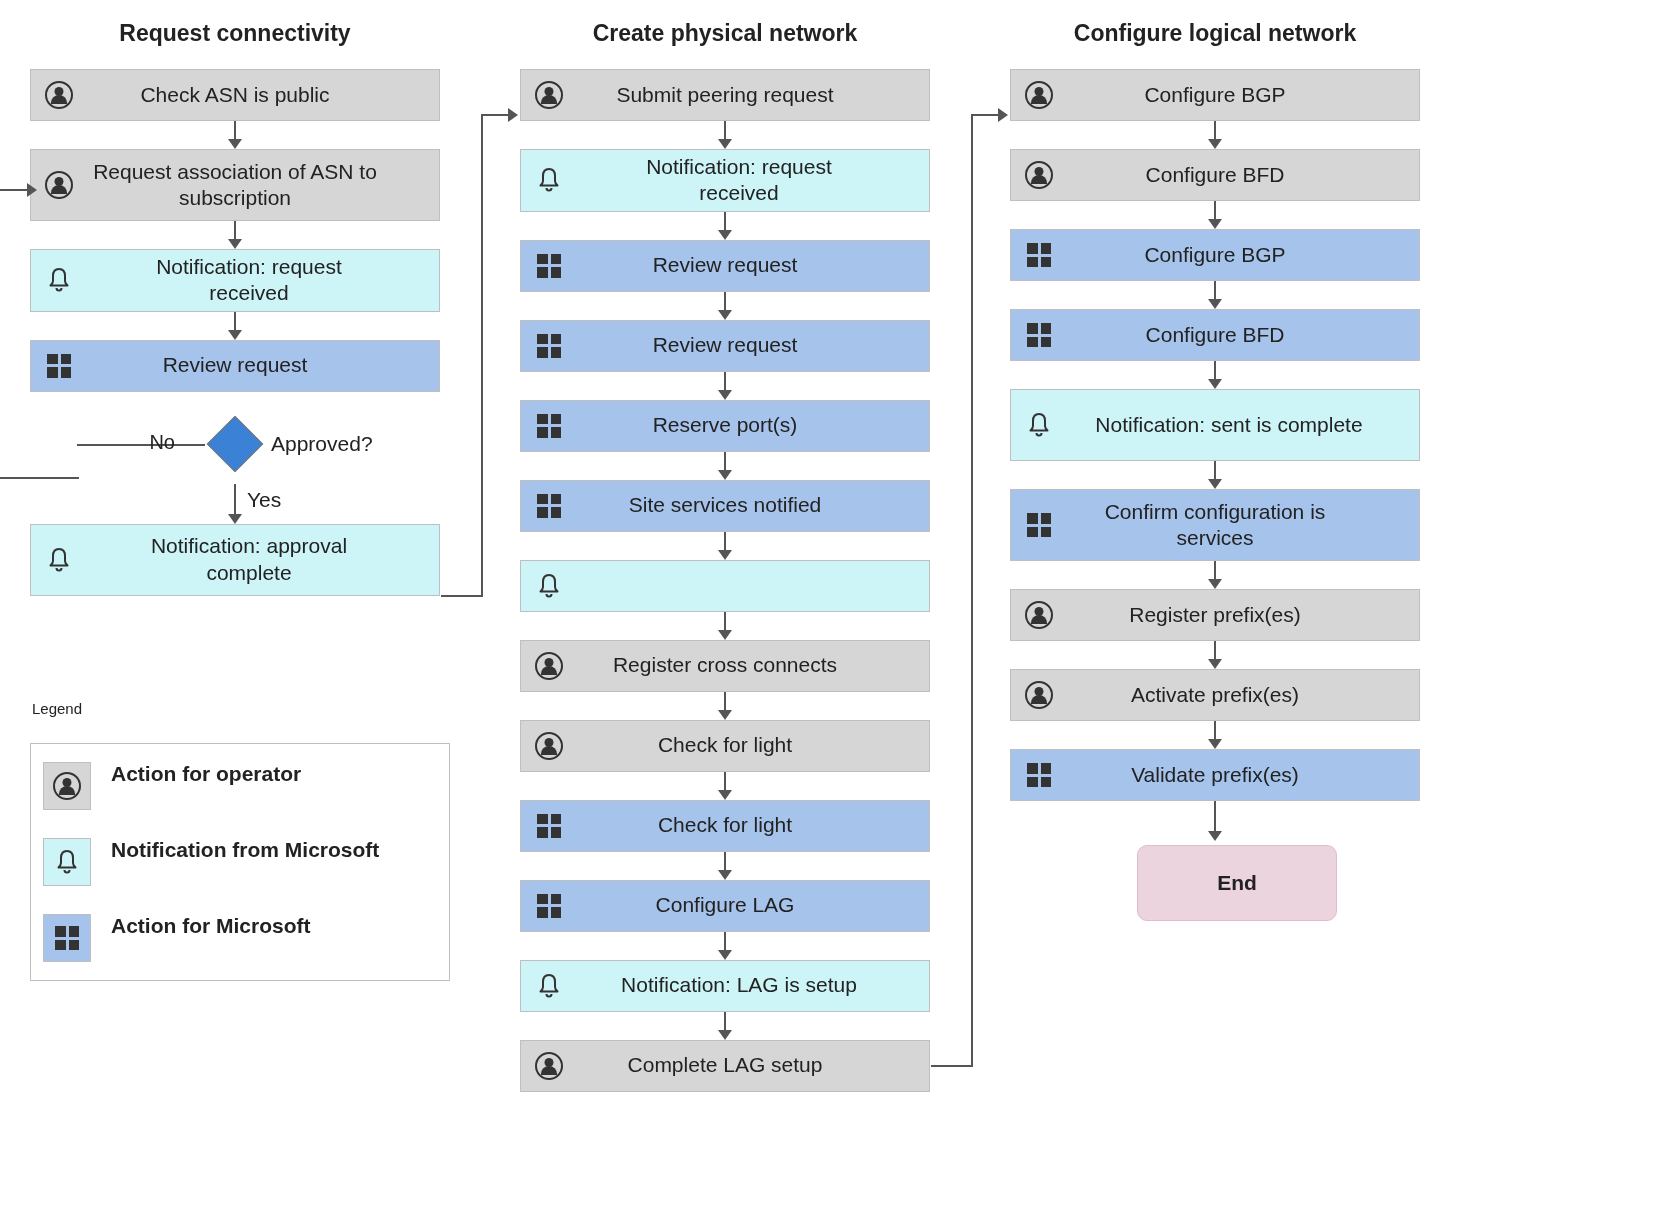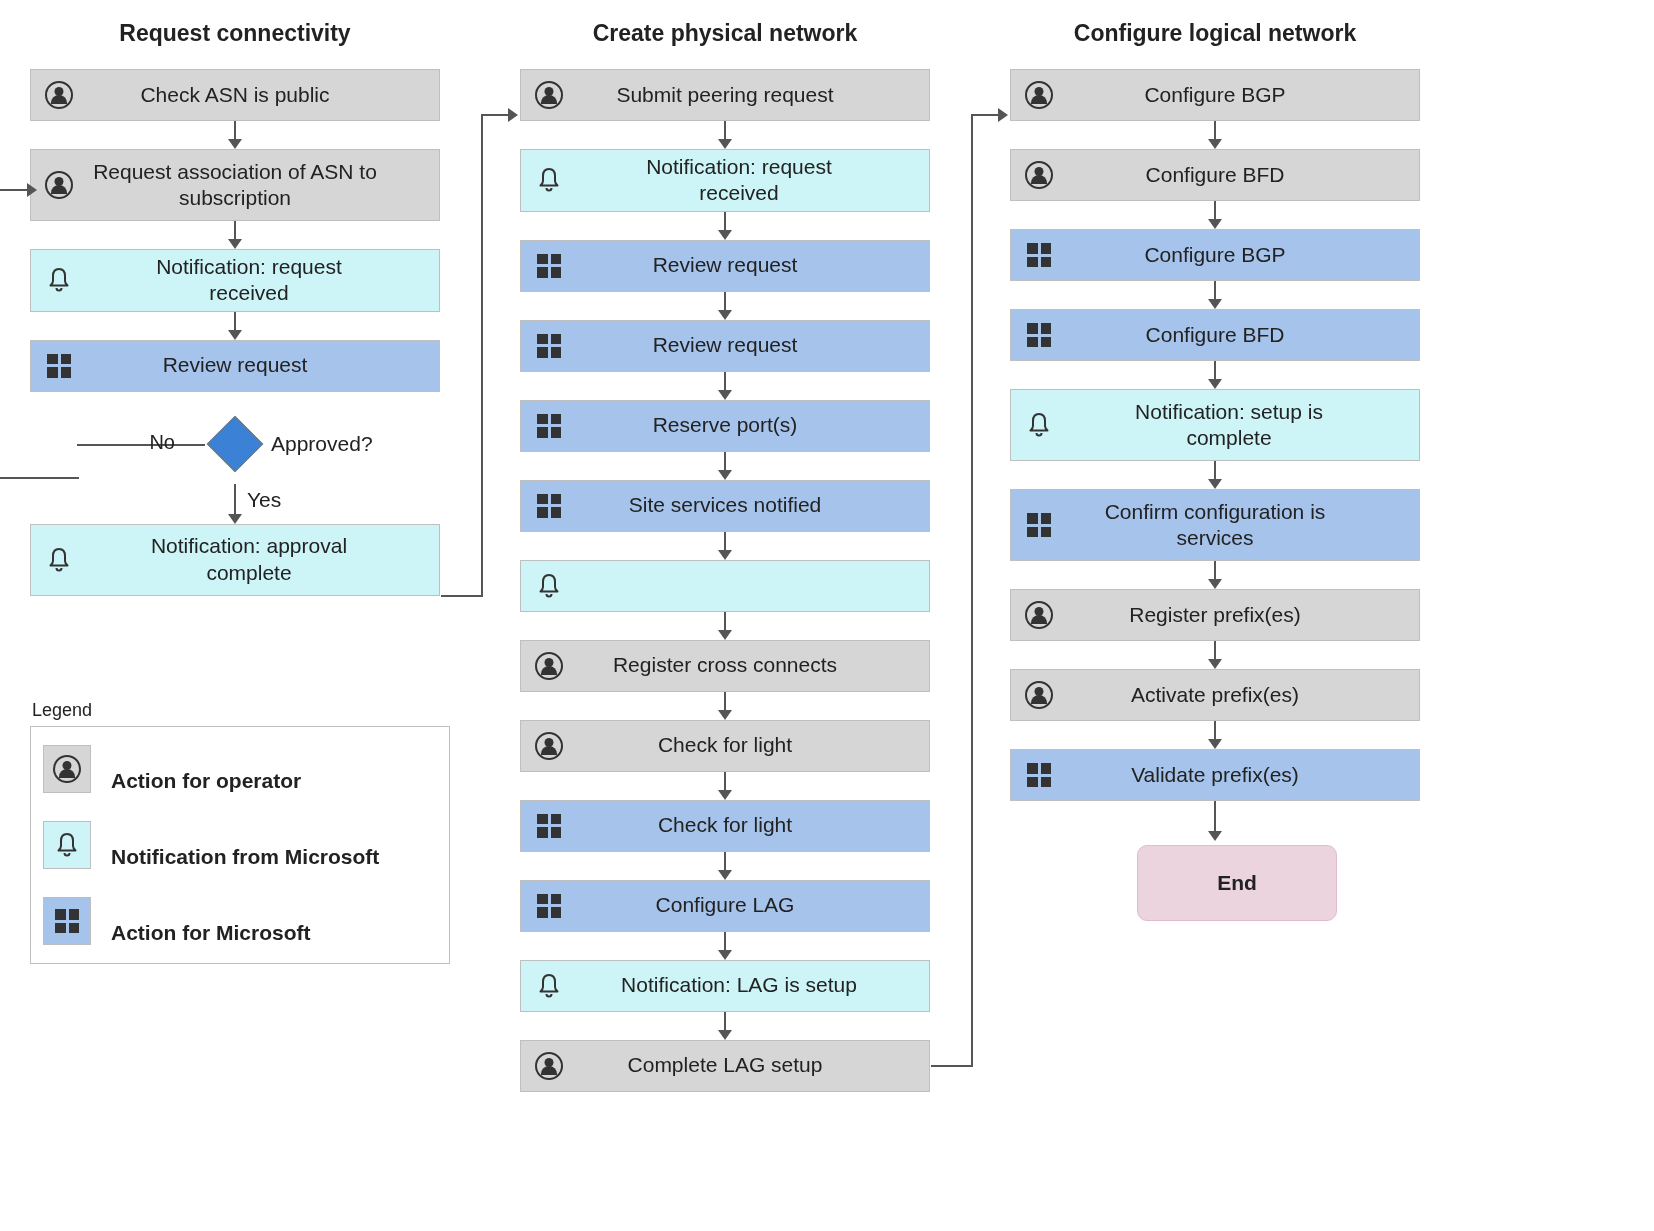--- a/index.html
+++ b/index.html
@@ -178,34 +178,34 @@
     margin-left: 44px;
   }
 
   .legend-wrap {
     position: absolute;
     left: 0;
     top: 680px;
     width: 420px;
   }
   .legend-title {
-    font-size: 18px;
-    margin-bottom: 5px;
+    font-size: 15px;
+    margin-bottom: 26px;
     margin-left: 2px;
   }
   .legend-box {
     border: 1px solid #bfbfbf;
     padding: 18px 12px;
     display: flex;
     flex-direction: column;
     gap: 28px;
   }
   .legend-row {
     display: flex;
-    align-items: flex-end;
+    align-items: flex-start;
     gap: 20px;
   }
   .legend-swatch {
     width: 48px;
     height: 48px;
     border: 1px solid #bfbfbf;
     display: flex;
     align-items: center;
     justify-content: center;
   }
@@ -608,21 +608,21 @@
           </div>
           <div class="step notification tall">
             <div class="icon-cell">
               <div class="bell-icon">
                 <svg viewBox="0 0 24 28">
                   <path d="M12 3 C8 3 6 6 6 10 L6 15 C6 17 5 18 3.5 19.5 L20.5 19.5 C19 18 18 17 18 15 L18 10 C18 6 16 3 12 3 Z" fill="none" stroke="#333" stroke-width="2" stroke-linejoin="round"></path>
                   <path d="M9.5 22 a2.5 2.5 0 0 0 5 0" fill="none" stroke="#333" stroke-width="2"></path>
                 </svg>
               </div>
             </div>
-            <div class="label-cell">Notification: setup is complete</div>
+            <div class="label-cell">Notification: sent is complete</div>
           </div>
           <div class="arrow-gap">
             <div class="arrow-line"></div>
             <div class="arrow-head"></div>
           </div>
           <div class="step microsoft tall">
             <div class="icon-cell">
               <div class="ms-icon">
                 <span></span>
                 <span></span>

